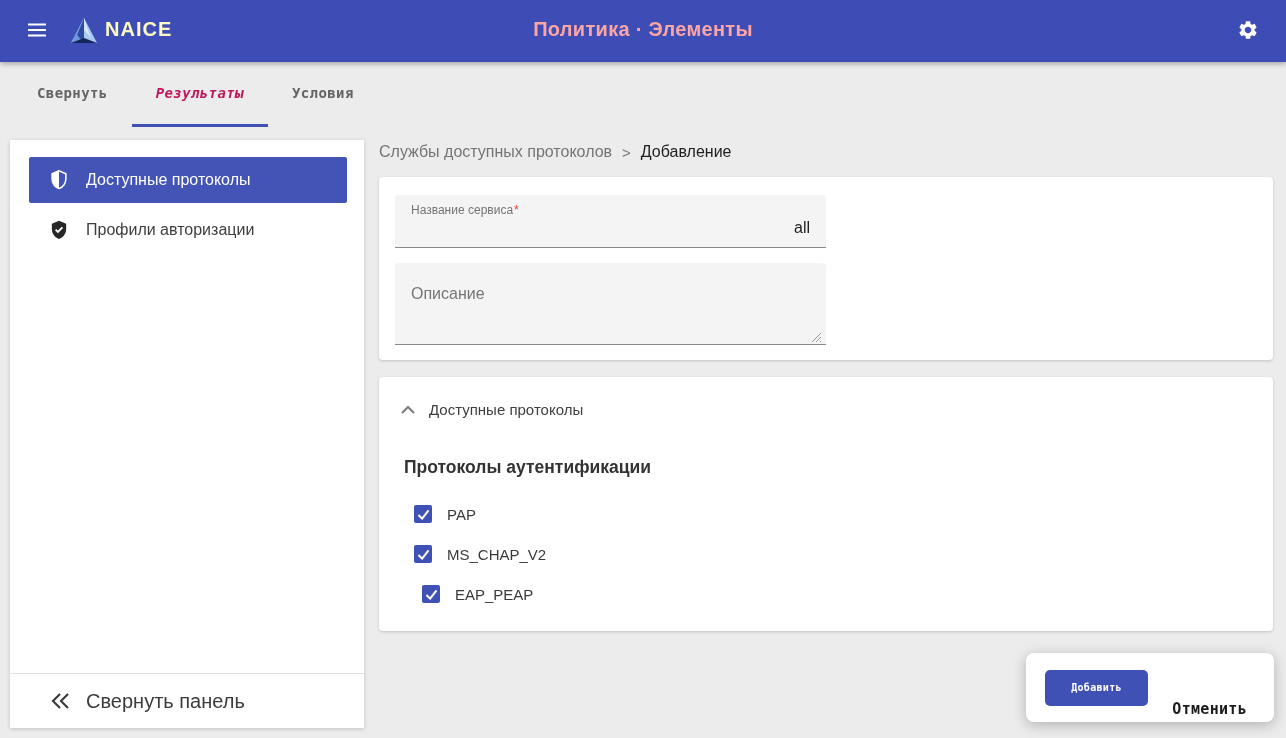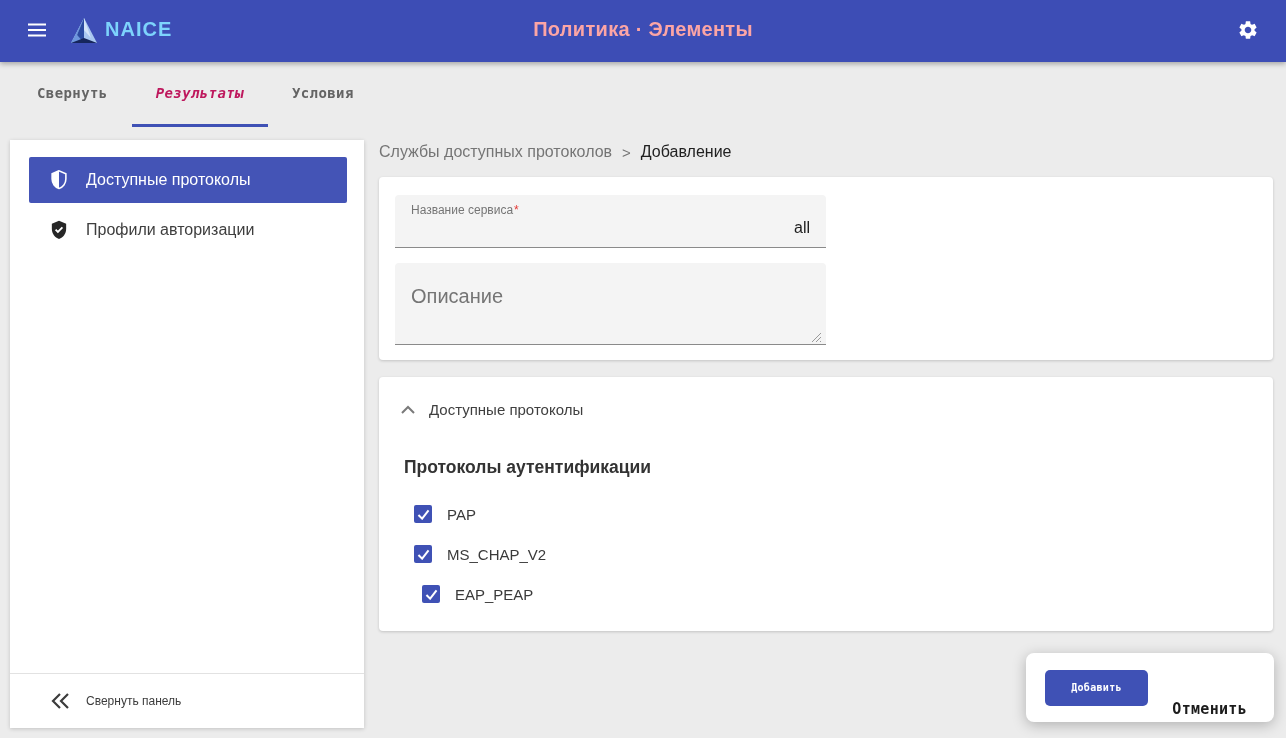--- a/index.html
+++ b/index.html
@@ -22,21 +22,21 @@
   }
   .icon-btn {
     background:none; border:none; cursor:pointer;
     width:32px; height:32px; display:flex; align-items:center; justify-content:center;
   }
   .menu-btn { position:absolute; left:21px; top:15px; }
   .gear-btn { position:absolute; right:22px; top:15px; }
   .logo { position:absolute; left:69px; top:16px; width:30px; height:30px; display:block; }
   .brand {
     position:absolute; left:105px; top:18px;
-    color:#7dd3fc; font-size:20px; font-weight:600; letter-spacing:1px;
+    color:#fef9c3; font-size:20px; font-weight:600; letter-spacing:1px;
   }
   .appbar-title {
     position:absolute; left:50%; top:18px; transform:translateX(-50%);
     color:#fca5a5; font-size:20px; font-weight:600; letter-spacing:.3px; white-space:nowrap;
   }
 
   
   .tabs {
     position:absolute; top:62px; left:0; width:1286px; height:65px;
     display:flex; align-items:stretch; padding-left:13px;
@@ -60,21 +60,21 @@
     font-size:16px; color:#3e3e3e; cursor:pointer; border-radius:2px;
   }
   .side-item .side-icon { width:24px; height:24px; margin-right:15px; display:flex; align-items:center; justify-content:center; }
   .side-item.active { background:#4454b6; color:#fff; }
   .side-item-1 { top:17px; }
   .side-item-2 { top:67px; }
   .side-collapse {
     position:absolute; left:0; bottom:0; width:100%; height:55px;
     border-top:1px solid #e2e2e2;
     display:flex; align-items:center; padding-left:38px;
-    font-size:12px; color:#3c3c3c; cursor:pointer;
+    font-size:20px; color:#3c3c3c; cursor:pointer;
   }
   .side-collapse .side-icon { width:24px; height:24px; margin-right:14px; display:flex; align-items:center; justify-content:center; }
 
   
   .breadcrumb {
     position:absolute; left:379px; top:141px; height:22px;
     display:flex; align-items:center; gap:10px; font-size:16px;
   }
   .bc-parent { color:#757575; cursor:pointer; }
   .bc-sep { color:#757575; font-size:15px; }
@@ -96,21 +96,21 @@
   .tf-label { padding:8px 16px 0; font-size:12px; color:#757575; line-height:14px; }
   .req { color:#e53935; margin-left:1px; }
   .tf-input {
     width:100%; background:transparent; border:none; outline:none;
     font-family:Liberation Sans, sans-serif;
     font-size:16px; color:#1d1d1d; padding:2px 16px 6px;text-align:right;
   }
   .tf-desc { top:86px; height:82px; }
   .tf-desc textarea {
     width:100%; height:78px; background:transparent; border:none; outline:none; resize:none;
-    font-family:"Liberation Sans", sans-serif; font-size:20px; color:#a16207;
+    font-family:"Liberation Sans", sans-serif; font-size:16px; color:#a16207;
     padding:22px 16px 0;
   }
   .tf-desc textarea::placeholder { color:#757575; opacity:1; }
   .resize-handle { position:absolute; right:4px; bottom:4px; width:11px; height:11px; cursor:nwse-resize; }
 
   .panel-header {
     position:absolute; left:21px; top:22px; height:20px;
     display:flex; align-items:center; gap:13px;
     font-size:15px; color:#3f3f3f; cursor:pointer;
   }

